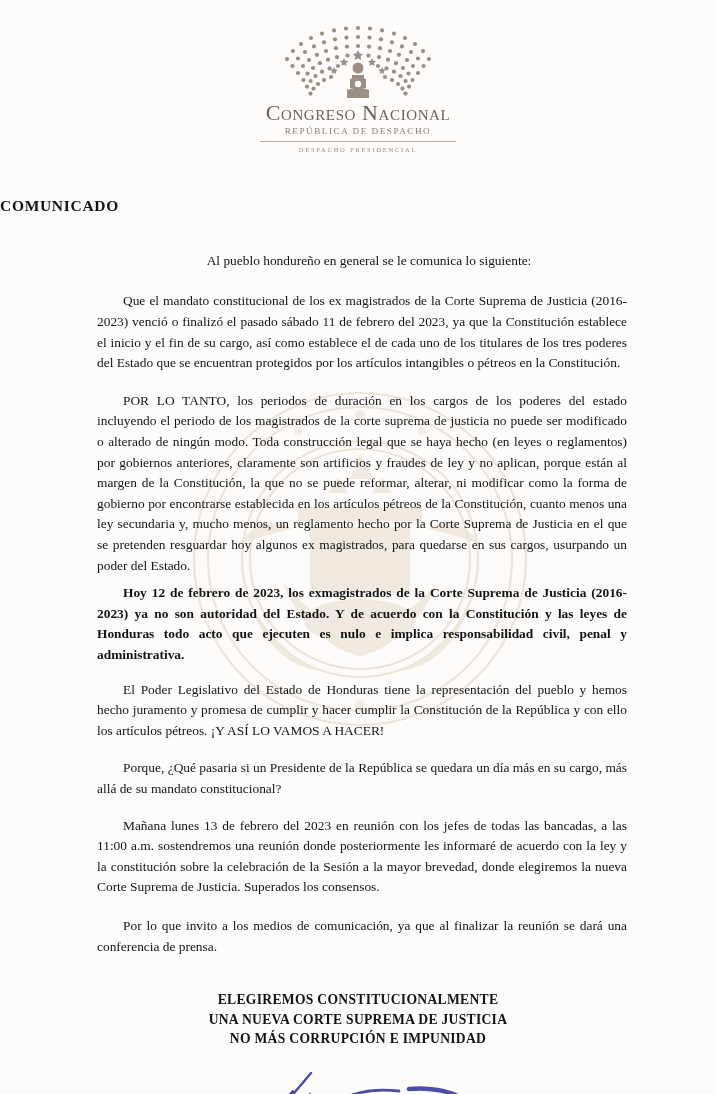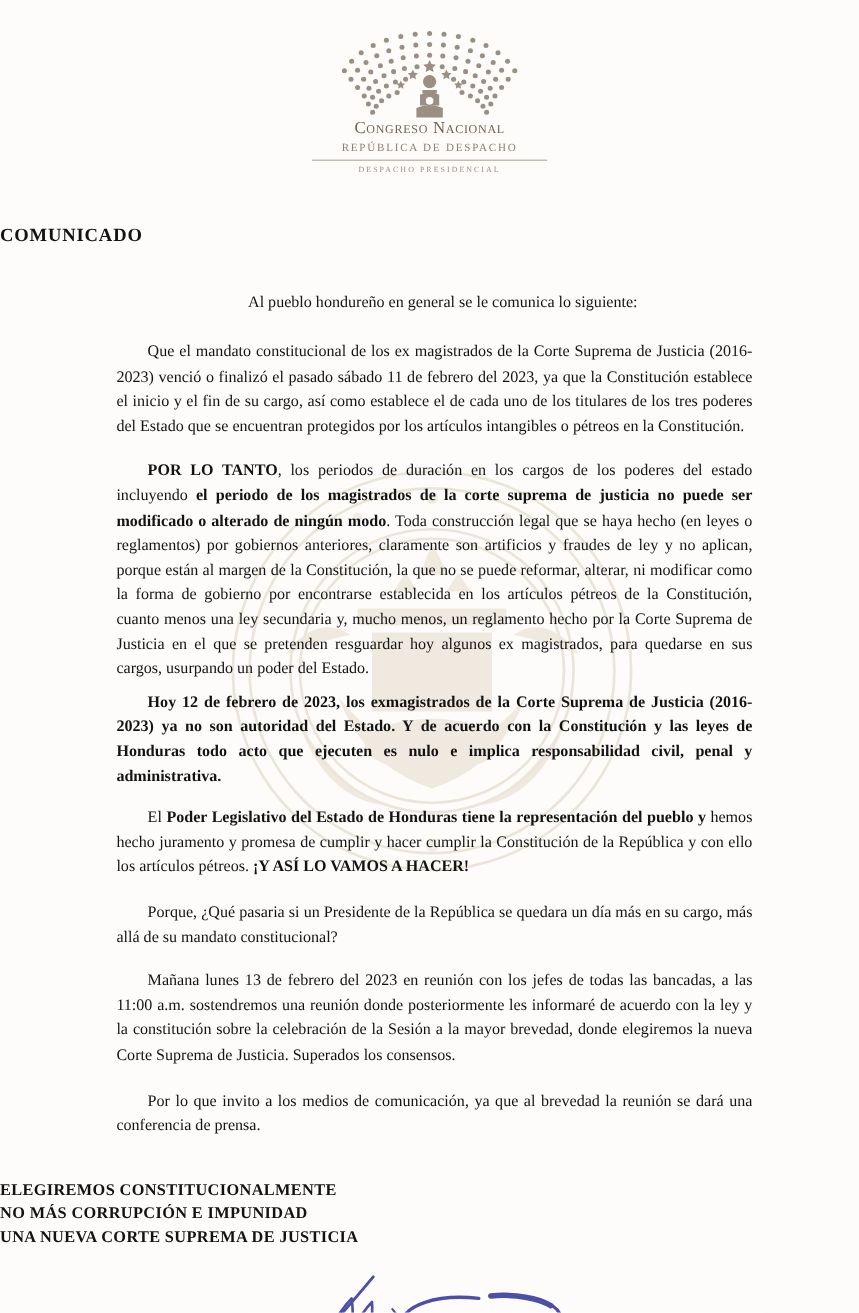--- a/index.html
+++ b/index.html
@@ -38,21 +38,21 @@
   }
   .crest {
     width: 200px;
     height: 78px;
     margin: 0 auto;
     display: block;
   }
   .org-name {
     margin-top: 1px;
     font-family: "Liberation Serif", "DejaVu Serif", serif;
-    font-size: 14px;
+    font-size: 22px;
     letter-spacing: 0.6px;
     color: #6f6257;
     font-variant: small-caps;
     text-transform: capitalize;
     line-height: 1.05;
     white-space: nowrap;
   }
   .org-sub {
     margin-top: 3px;
     font-size: 9.2px;
@@ -101,28 +101,28 @@
     text-align: center;
     text-indent: 14px;
   }
   p.p1  { margin-top: 20px; }
   p.p2  { margin-top: 17px; }
   p.p3  { margin-top: 7px; font-weight: bold; }
   p.p4  { margin-top: 17px; }
   p.p5  { margin-top: 14px; }
   p.p6  { margin-top: 16px; }
   p.p7  { margin-top: 18px; }
-  b { font-weight: bold; }
+  b { font-weight: normal; }
 
   
   .slogan {
     position: relative;
     z-index: 2;
     margin-top: 33px;
-    text-align: left;
+    text-align: center;
     font-weight: bold;
     font-size: 13.6px;
     letter-spacing: 0.3px;
     line-height: 19.5px;
   }
 
   
   .sign-block {
     position: relative;
     z-index: 2;
@@ -308,27 +308,27 @@
     <p class="para p2"><b>POR LO TANTO</b><span>, los periodos de duración en los cargos de los poderes del estado incluyendo </span><b>el periodo de los magistrados de la corte suprema de justicia no puede ser modificado o alterado de ningún modo</b><span>. Toda construcción legal que se haya hecho (en leyes o reglamentos) por gobiernos anteriores, claramente son artificios y fraudes de ley y no aplican, porque están al margen de la Constitución, la que no se puede reformar, alterar, ni modificar como la forma de gobierno por encontrarse establecida en los artículos pétreos de la Constitución, cuanto menos una ley secundaria y, mucho menos, un reglamento hecho por la Corte Suprema de Justicia en el que se pretenden resguardar hoy algunos ex magistrados, para quedarse en sus cargos, usurpando un poder del Estado.</span></p>
 
     <p class="para p3">Hoy 12 de febrero de 2023, los exmagistrados de la Corte Suprema de Justicia (2016-2023) ya no son autoridad del Estado. Y de acuerdo con la Constitución y las leyes de Honduras todo acto que ejecuten es nulo e implica responsabilidad civil, penal y administrativa.</p>
 
     <p class="para p5"><span>El </span><b>Poder Legislativo del Estado de Honduras tiene la representación del pueblo y</b><span> hemos hecho juramento y promesa de cumplir y hacer cumplir la Constitución de la República y con ello los artículos pétreos. </span><b>¡Y ASÍ LO VAMOS A HACER!</b></p>
 
     <p class="para p4">Porque, ¿Qué pasaria si un Presidente de la República se quedara un día más en su cargo, más allá de su mandato constitucional?</p>
 
     <p class="para p6">Mañana lunes 13 de febrero del 2023 en reunión con los jefes de todas las bancadas, a las 11:00 a.m. sostendremos una reunión donde posteriormente les informaré de acuerdo con la ley y la constitución sobre la celebración de la Sesión a la mayor brevedad, donde elegiremos la nueva Corte Suprema de Justicia. Superados los consensos.</p>
 
-    <p class="para p7">Por lo que invito a los medios de comunicación, ya que al brevedad la reunión se dará una conferencia de prensa.</p>
+    <p class="para p7">Por lo que invito a los medios de comunicación, ya que al finalizar la reunión se dará una conferencia de prensa.</p>
   </div>
 
   <div class="slogan">
     <div>ELEGIREMOS CONSTITUCIONALMENTE</div>
+    <div>UNA NUEVA CORTE SUPREMA DE JUSTICIA</div>
     <div>NO MÁS CORRUPCIÓN E IMPUNIDAD</div>
-    <div>UNA NUEVA CORTE SUPREMA DE JUSTICIA</div>
   </div>
 
   <div class="sign-block">
     <div class="sign-wrap">
       <svg class="signature-svg" viewBox="0 0 290 88" aria-hidden="true">
         <g fill="none" stroke="#4b4fa8" stroke-linecap="round" stroke-linejoin="round">
           <path d="M98 8 C80 30, 56 56, 38 78 C32 85, 28 86, 27 82 C26 76, 34 66, 46 56" stroke-width="2.4"></path>
           <path d="M60 56 C66 44, 74 32, 80 26 C82 40, 80 52, 78 58 C84 46, 92 34, 97 29 C98 42, 95 52, 93 58" stroke-width="2.2"></path>
           <path d="M100 44 C106 40, 112 42, 114 48 C116 54, 112 58, 108 57 C104 56, 104 50, 110 47 C118 43, 128 46, 132 54" stroke-width="2.2"></path>
           <path d="M114 35 l4 5" stroke-width="1.8"></path>

